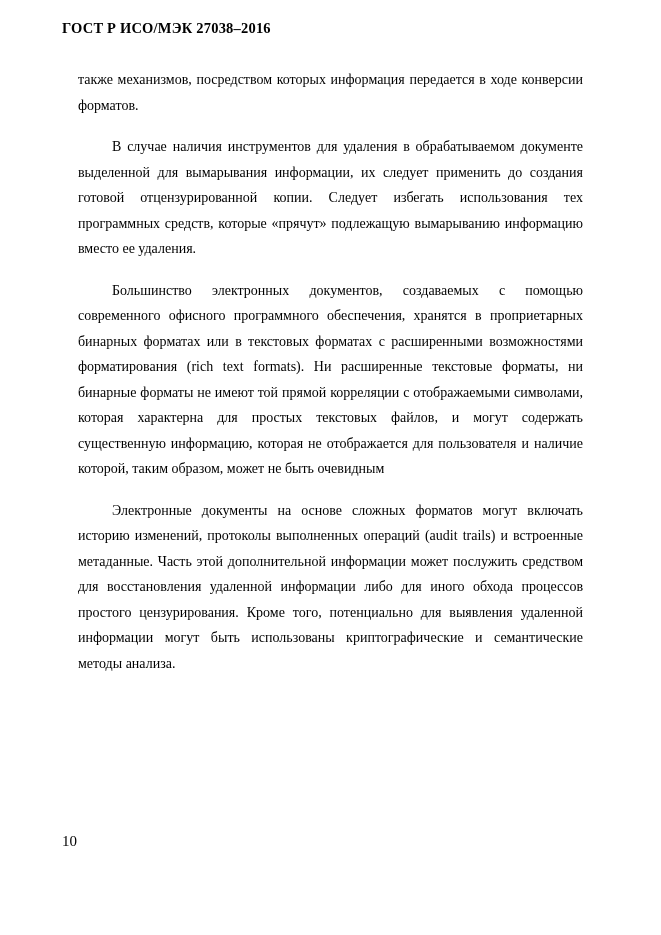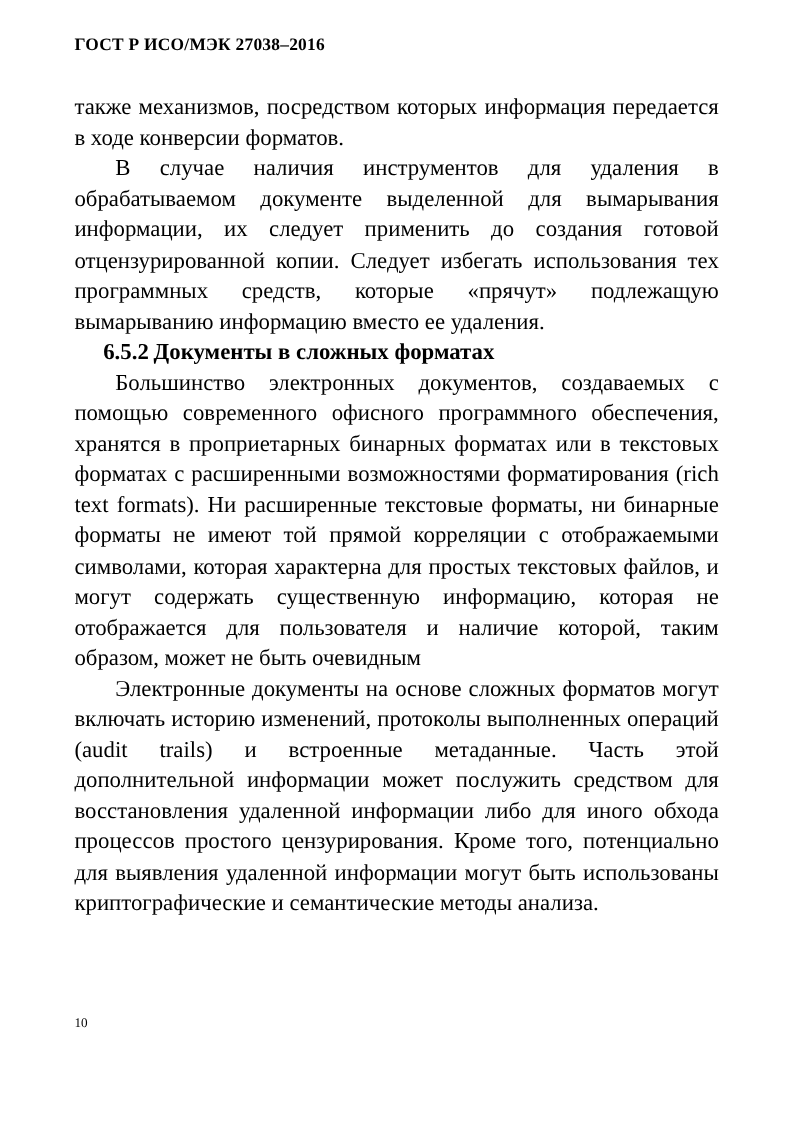--- a/index.html
+++ b/index.html
@@ -12,33 +12,33 @@
     background: #ffffff;
     font-family: "Liberation Serif", serif;
     color: #000000;
     overflow: hidden;
   }
   .page {
     position: relative;
     width: 661px;
     height: 935px;
     box-sizing: border-box;
-    padding: 30px 62px 0 62px;
+    padding: 20px 62px 0 62px;
   }
   .header-title {
     font-family: "Liberation Serif", serif;
     font-size: 14.5px;
     font-weight: bold;
     letter-spacing: 0.2px;
     margin: 0 0 30px 0;
     white-space: nowrap;
   }
   .body-text p {
-    margin: 0;
-    font-size: 19px;
+    margin: 16px;
+    font-size: 14px;
     line-height: 25.5px;
     text-align: justify;
     text-justify: inter-word;
     hyphens: none;
   }
   .body-text p.indent {
     text-indent: 34px;
   }
   .body-text p.noindent {
     text-indent: 0;
@@ -50,41 +50,38 @@
     font-weight: bold;
     text-indent: 24px;
     text-align: left;
   }
   .section-head .num {
     margin-right: 4px;
   }
   .page-number {
     position: absolute;
     left: 62px;
-    bottom: 76px;
-    font-size: 11px;
+    bottom: 86px;
+    font-size: 15px;
     line-height: 1;
   }
 </style>
 </head>
 <body>
 
 <div class="page">
 
   <div class="header-title">ГОСТ Р ИСО/МЭК 27038–2016</div>
 
   <div class="body-text">
 
     <p class="noindent">также механизмов, посредством которых информация передается в ходе конверсии форматов.</p>
 
     <p class="indent">В случае наличия инструментов для удаления в обрабатываемом документе выделенной для вымарывания информации, их следует применить до создания готовой отцензурированной копии. Следует избегать использования тех программных средств, которые «прячут» подлежащую вымарыванию информацию вместо ее удаления.</p>
 
-    <p class="section-head">
-      <span class="num">6.5.2</span><span>Документы в сложных форматах</span>
-    </p>
 
     <p class="indent">Большинство электронных документов, создаваемых с помощью современного офисного программного обеспечения, хранятся в проприетарных бинарных форматах или в текстовых форматах с расширенными возможностями форматирования (rich text formats). Ни расширенные текстовые форматы, ни бинарные форматы не имеют той прямой корреляции с отображаемыми символами, которая характерна для простых текстовых файлов, и могут содержать существенную информацию, которая не отображается для пользователя и наличие которой, таким образом, может не быть очевидным</p>
 
     <p class="indent">Электронные документы на основе сложных форматов могут включать историю изменений, протоколы выполненных операций (audit trails) и встроенные метаданные. Часть этой дополнительной информации может послужить средством для восстановления удаленной информации либо для иного обхода процессов простого цензурирования. Кроме того, потенциально для выявления удаленной информации могут быть использованы криптографические и семантические методы анализа.</p>
 
 
   </div>
 
   <div class="page-number">10</div>
 

